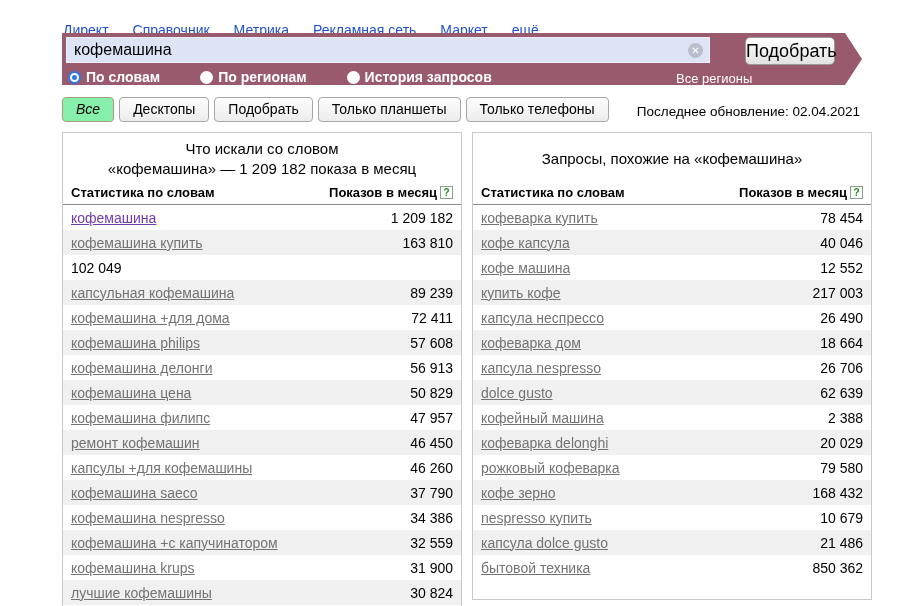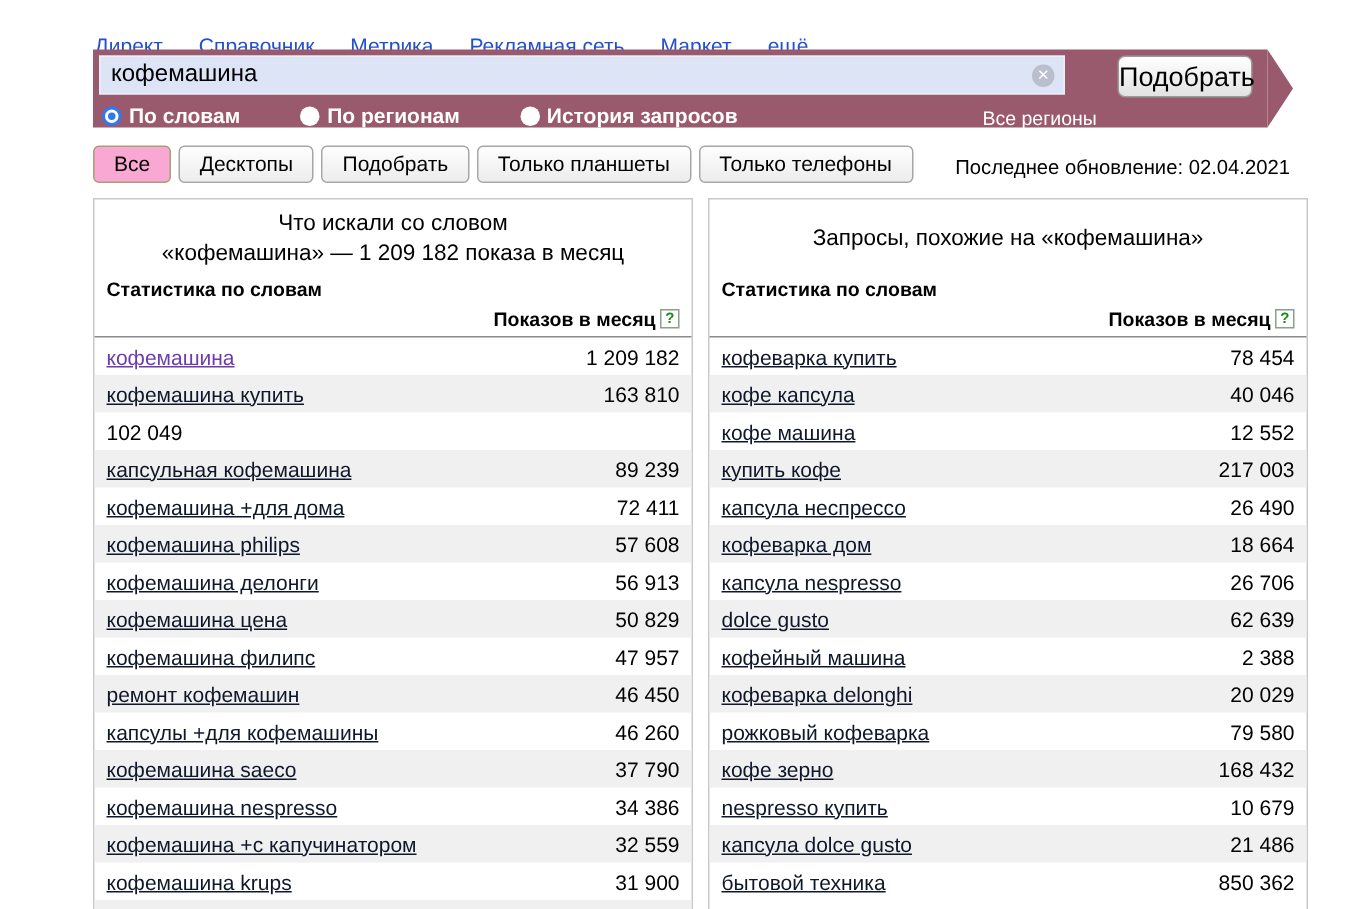--- a/index.html
+++ b/index.html
@@ -25,44 +25,44 @@
     background:#b9bfcc; color:#fff; font-size:10px; line-height:15px; text-align:center; cursor:pointer; }
   .submit-btn { position:absolute; left:683px; top:4px; width:90px; height:28px;
     background:linear-gradient(#ffffff,#e2e2e2); border:1px solid #9a9a9a; border-radius:5px;
     font-family:Liberation Sans, sans-serif; font-size:18px; color:#000; cursor:pointer; }
   .modes { position:absolute; left:6px; top:36px; display:flex; }
   .mode { display:flex; align-items:center; color:#fff; font-size:14px; font-weight:bold; cursor:pointer; }
   .mode + .mode { margin-left:40px;justify-content:center; }
   .radio { width:13px; height:13px; border-radius:50%; background:#fff; margin-right:5px; position:relative; }
   .radio.selected { background:#fff; border:2px solid #2f78ef; }
   .radio.selected::after { content:""; position:absolute; left:2px; top:2px; width:5px; height:5px; border-radius:50%; background:#2f78ef; }
-  .all-regions { position:absolute; left:593px; top:38px; color:#fff; font-size:13px;
+  .all-regions { position:absolute; left:614px; top:38px; color:#fff; font-size:13px;
     border-bottom:1px dotted #fff; cursor:pointer; }
 
   
   .tabs { position:absolute; left:62px; top:97px; display:flex; }
   .tab { height:25px; padding:0 13px; margin-right:5px; line-height:23px; font-size:14px;
     background:linear-gradient(#fefefe,#ececec); border:1px solid #a6a6a6; border-radius:4px; cursor:pointer; }
-  .tab.active { background:#f9a8d4; border-color:#a8a075; }
+  .tab.active { background:#86efac; border-color:#a8a075;font-style:italic; }
   .last-update { position:absolute; right:47px; top:104px; font-size:13.5px; }
 
   
   .stat-table { position:absolute; top:132px; width:400px; background:#fff; border:1px solid #c8c8c8; }
   .stat-table.left { left:62px; height:500px; }
   .stat-table.right { left:472px; padding-bottom:19px; }
   .table-title { height:52px; display:flex; flex-direction:column; justify-content:center;
     text-align:center; font-size:15px; line-height:20px; }
-  .thead { display:flex; justify-content:space-between; align-items:flex-start;
+  .thead { display:flex; justify-content:space-between; align-items:flex-end;
     padding:0 8px 4px 8px; font-size:13px; font-weight:bold; border-bottom:1px solid #8a8a8a; }
-  .thead-right { display:flex; align-items:center;margin-top:20px; }
+  .thead-right { display:flex; align-items:center; }
   .help-icon { display:inline-block; width:13px; height:13px; margin-left:3px; border:1px solid #8aa08a;
     background:#fff; color:#1f8a1f; font-size:10px; font-weight:bold; line-height:11px; text-align:center; cursor:pointer; }
   .row { display:flex; justify-content:space-between; align-items:center; height:25px; padding:0 8px; font-size:14px; }
   .row:nth-child(even) { background:#f0f0f0; }
-  .row a { color:#0f172a; text-decoration:underline; cursor:pointer; }
+  .row a { color:#737373; text-decoration:underline; cursor:pointer; }
   .row a.visited { color:#6f3bac; }
   .row .num { color:#000; }
 </style>
 </head>
 <body>
 
 <div class="topnav">
   <a>Директ</a><a>Справочник</a><a>Метрика</a><a>Рекламная сеть</a><a>Маркет</a><a class="pseudo">ещё</a>
 </div>
 

